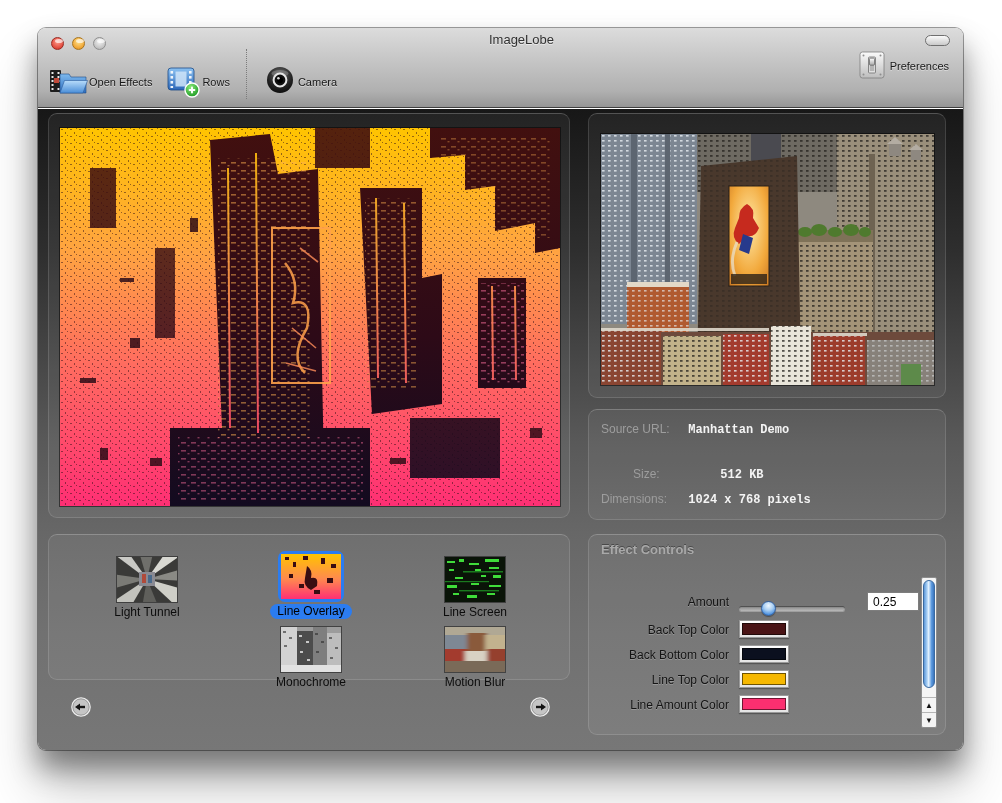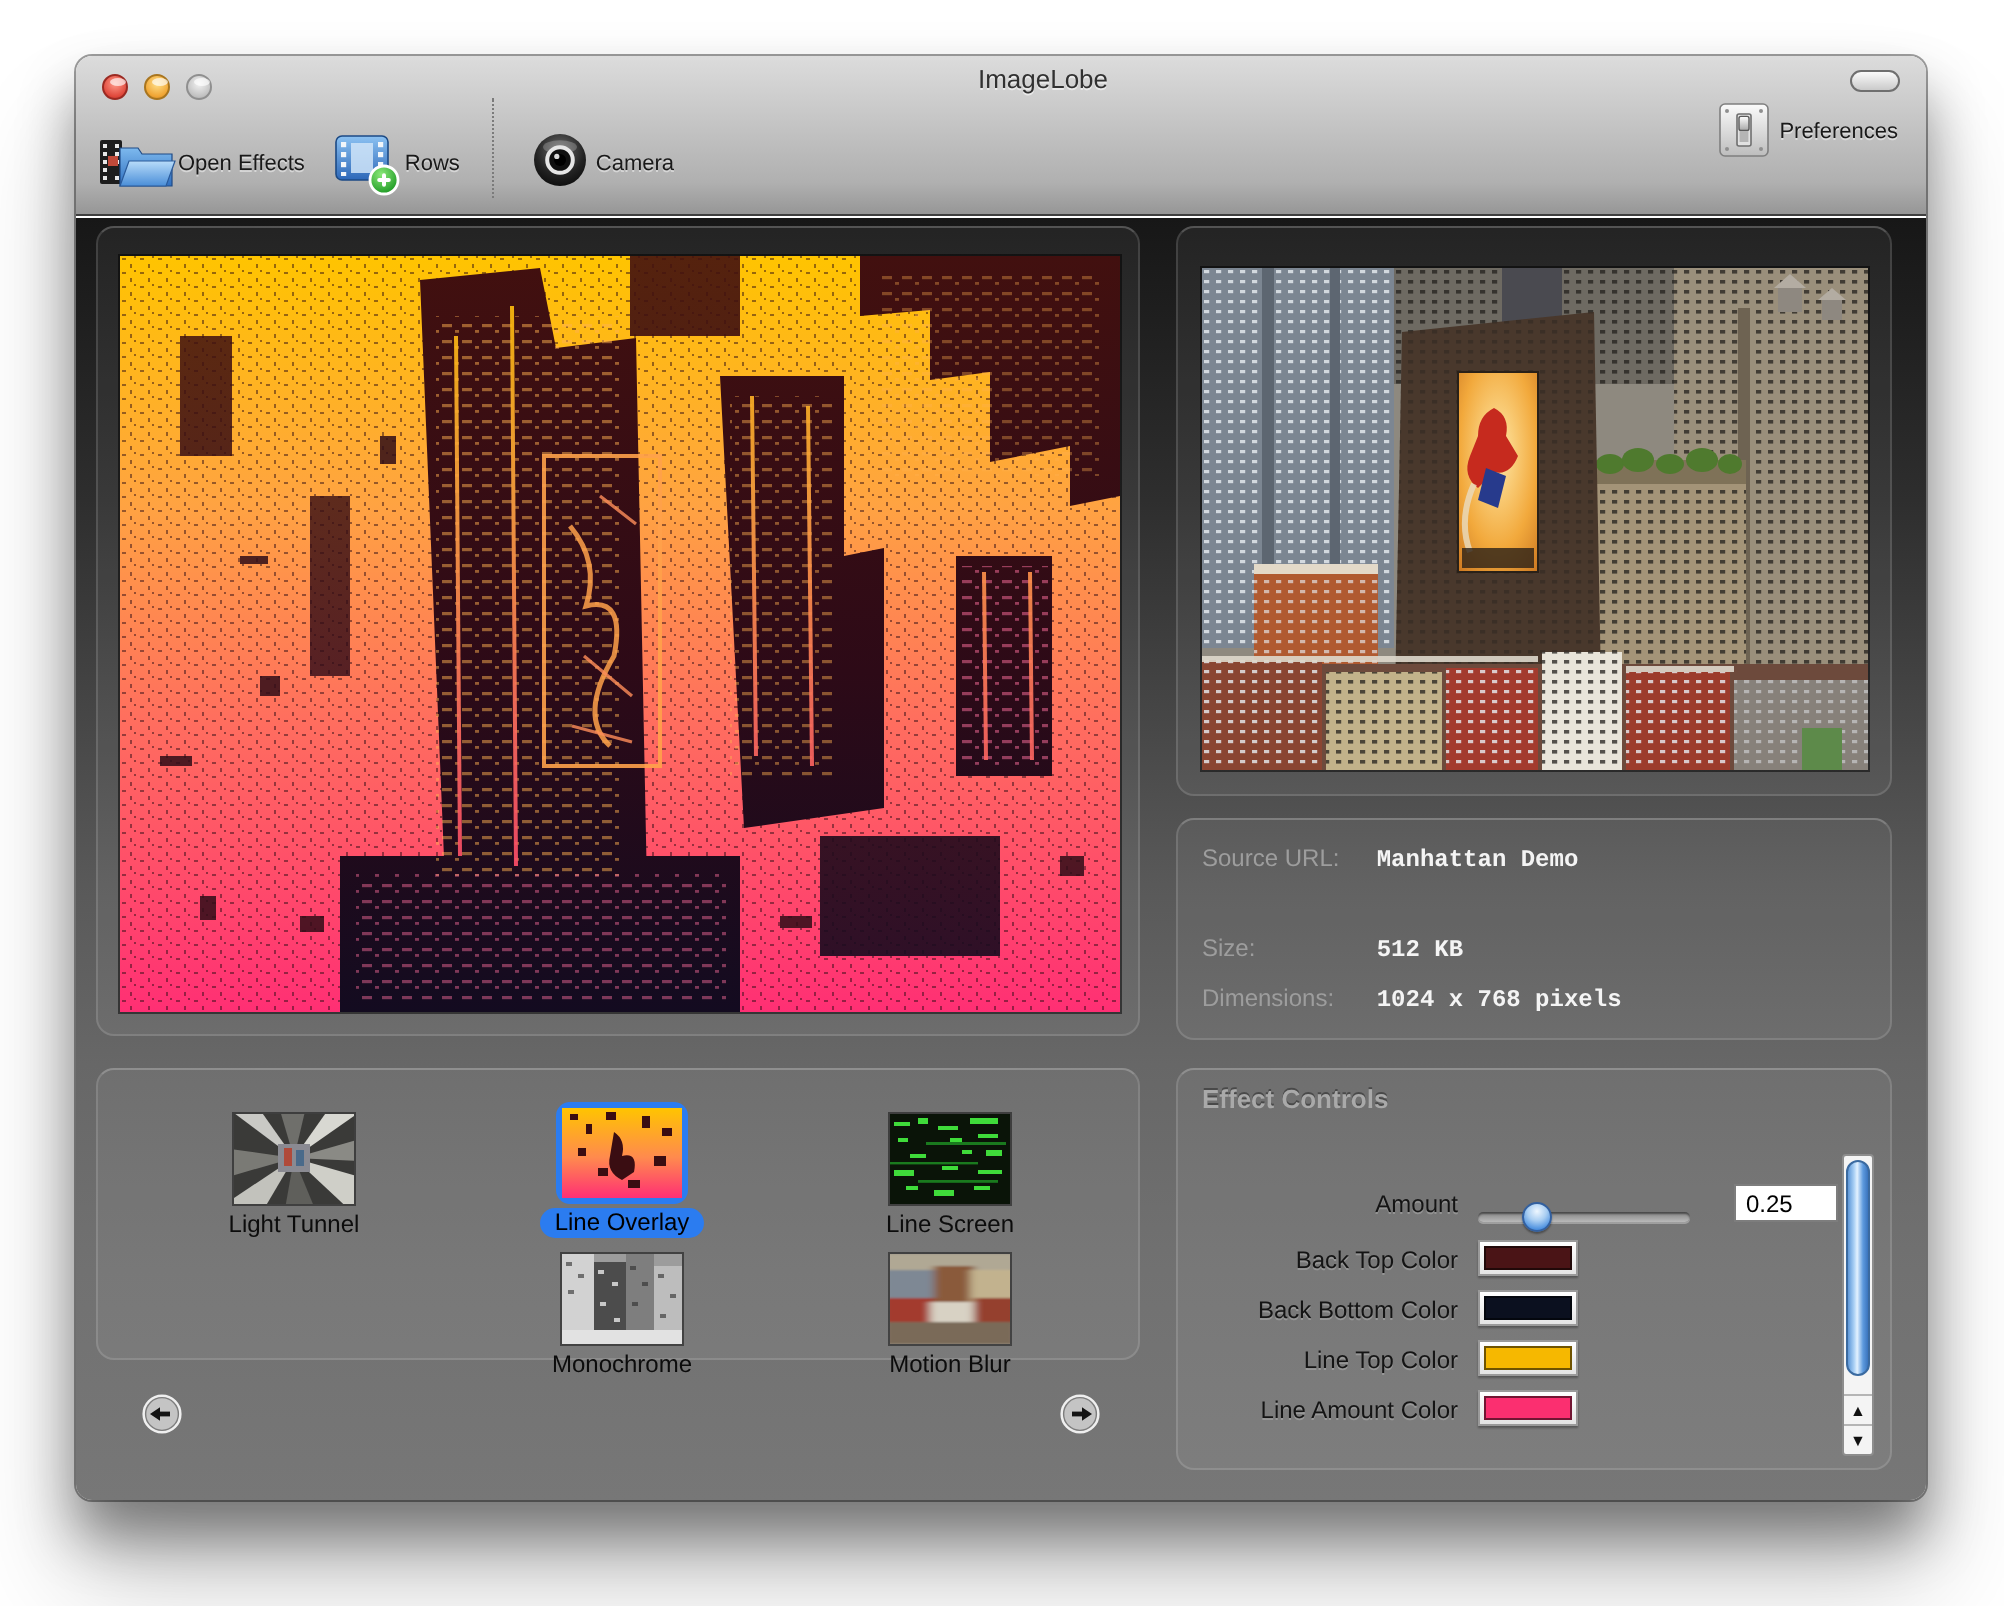--- a/index.html
+++ b/index.html
@@ -383,21 +383,21 @@
           <rect x="212" y="199" width="54" height="3" fill="#ded8cc" opacity=".9"></rect>
         </svg>
       </div>
     </div>
 
     <div class="panel" id="panel-info">
       <div class="info-row" style="top:12px;">
         <span class="info-label">Source URL:</span>
         <span class="info-value">Manhattan Demo</span>
       </div>
-      <div class="info-row" style="top:57px;">
+      <div class="info-row" style="top:57px;margin-left:32px;">
         <span class="info-label">Size:</span>
         <span class="info-value">512 KB</span>
       </div>
       <div class="info-row" style="top:82px;">
         <span class="info-label">Dimensions:</span>
         <span class="info-value">1024 x 768 pixels</span>
       </div>
     </div>
 
     <div class="panel" id="panel-effects">

